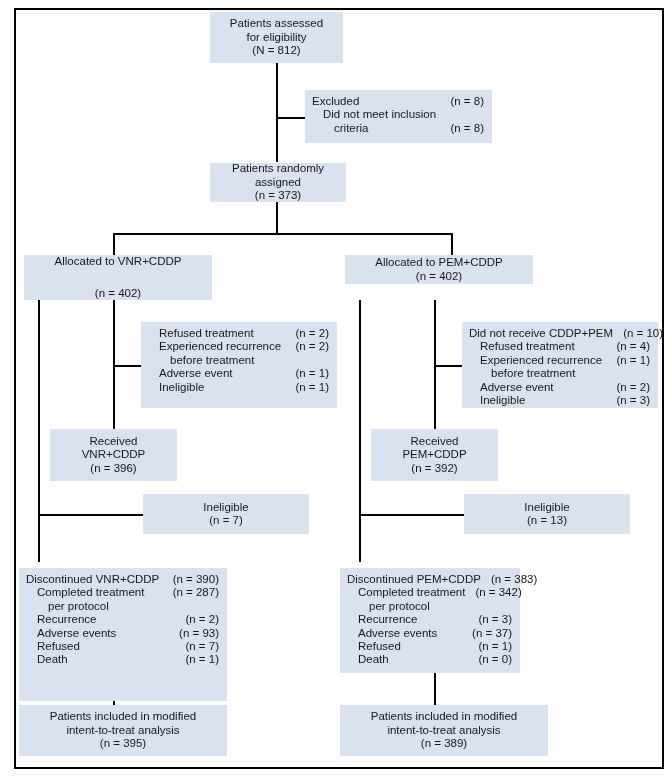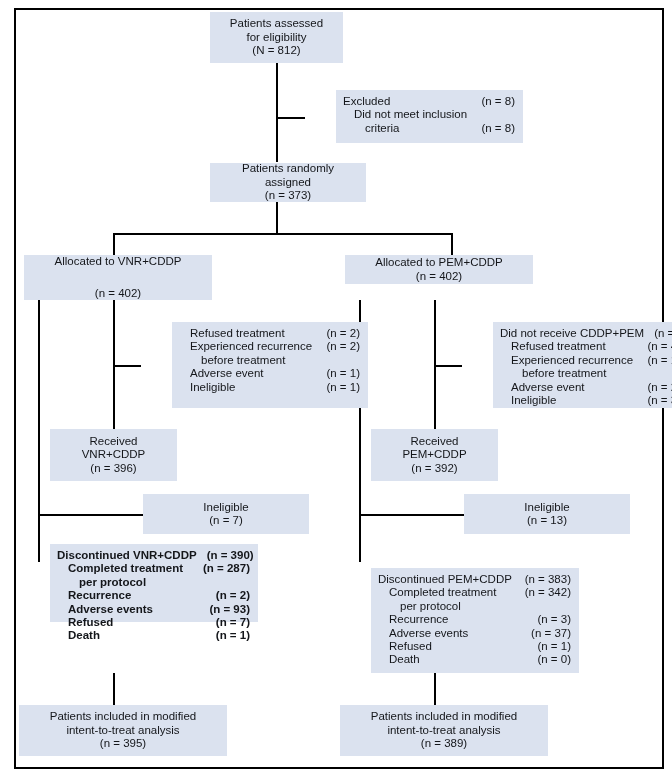--- a/index.html
+++ b/index.html
@@ -41,21 +41,20 @@
     display: flex;
     flex-direction: column;
     align-items: center;
     justify-content: center;
   }
   .box.center .ln { white-space: nowrap; }
 
   
   .rowbox {
     padding: 5px 8px 5px 7px;
-    margin-left: 31px;
   }
   .r {
     display: flex;
     justify-content: space-between;
     align-items: baseline;
     white-space: nowrap;
   }
   .r .lbl { padding-right: 10px; }
   .r .val { text-align: right; }
   .ind1 { padding-left: 11px; }
@@ -116,21 +115,21 @@
     <div class="r ind1">
         <span class="lbl">Did not meet inclusion</span>
         <span class="val"></span>
       </div>
     <div class="r ind2">
         <span class="lbl">criteria</span>
         <span class="val">(n = 8)</span>
       </div>
   </div>
 
-  <div class="box center" style="left:210px; top:163px; width:156px; height:39px;">
+  <div class="box center" style="left:210px; top:163px; width:136px; height:39px;">
     <span class="ln">Patients randomly</span>
     <span class="ln">assigned</span>
     <span class="ln">(n = 373)</span>
   </div>
 
   <div class="box center" style="left:24px; top:255px; width:188px; height:45px;justify-content:space-between;">
     <span class="ln">Allocated to VNR+CDDP</span>
     <span class="ln">(n = 402)</span>
   </div>
 
@@ -204,21 +203,21 @@
   <div class="box center" style="left:143px; top:494px; width:166px; height:40px;">
     <span class="ln">Ineligible</span>
     <span class="ln">(n = 7)</span>
   </div>
 
   <div class="box center" style="left:464px; top:494px; width:166px; height:40px;">
     <span class="ln">Ineligible</span>
     <span class="ln">(n = 13)</span>
   </div>
 
-  <div class="box rowbox" style="left:19px; top:544px; width:208px; height:78px;font-weight:bold;">
+  <div class="box rowbox" style="left:19px; top:568px; width:208px; height:133px;">
     <div class="r">
         <span class="lbl">Discontinued VNR+CDDP</span>
         <span class="val">(n = 390)</span>
       </div>
     <div class="r ind1">
         <span class="lbl">Completed treatment</span>
         <span class="val">(n = 287)</span>
       </div>
     <div class="r ind2">
         <span class="lbl">per protocol</span>
@@ -235,21 +234,21 @@
     <div class="r ind1">
         <span class="lbl">Refused</span>
         <span class="val">(n = 7)</span>
       </div>
     <div class="r ind1">
         <span class="lbl">Death</span>
         <span class="val">(n = 1)</span>
       </div>
   </div>
 
-  <div class="box rowbox" style="left:340px; top:568px; width:208px; height:105px;">
+  <div class="box rowbox" style="left:340px; top:568px; width:180px; height:105px;">
     <div class="r">
         <span class="lbl">Discontinued PEM+CDDP</span>
         <span class="val">(n = 383)</span>
       </div>
     <div class="r ind1">
         <span class="lbl">Completed treatment</span>
         <span class="val">(n = 342)</span>
       </div>
     <div class="r ind2">
         <span class="lbl">per protocol</span>

